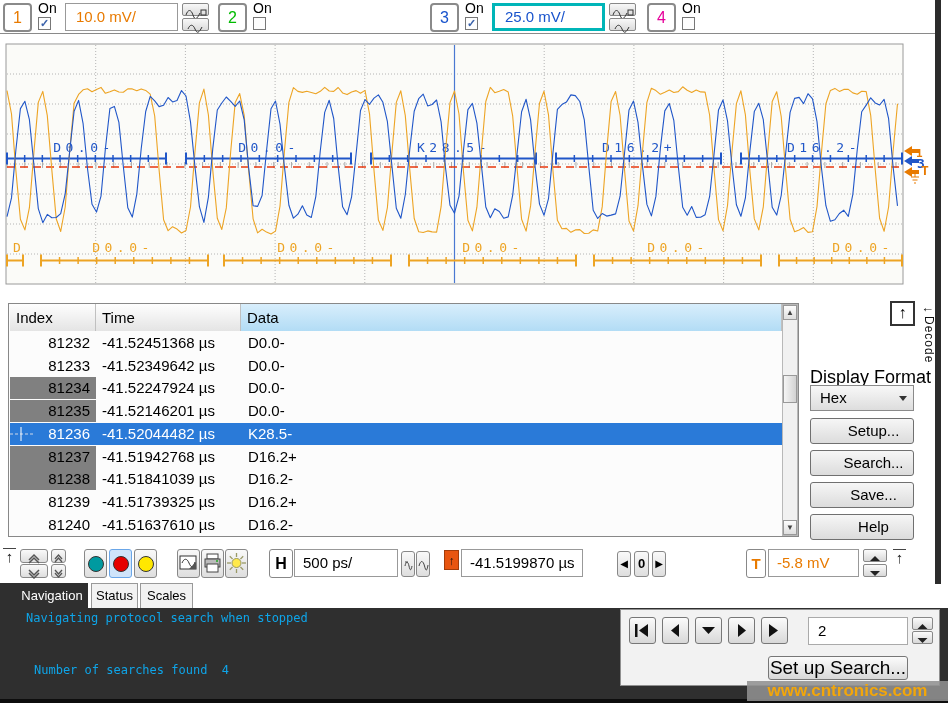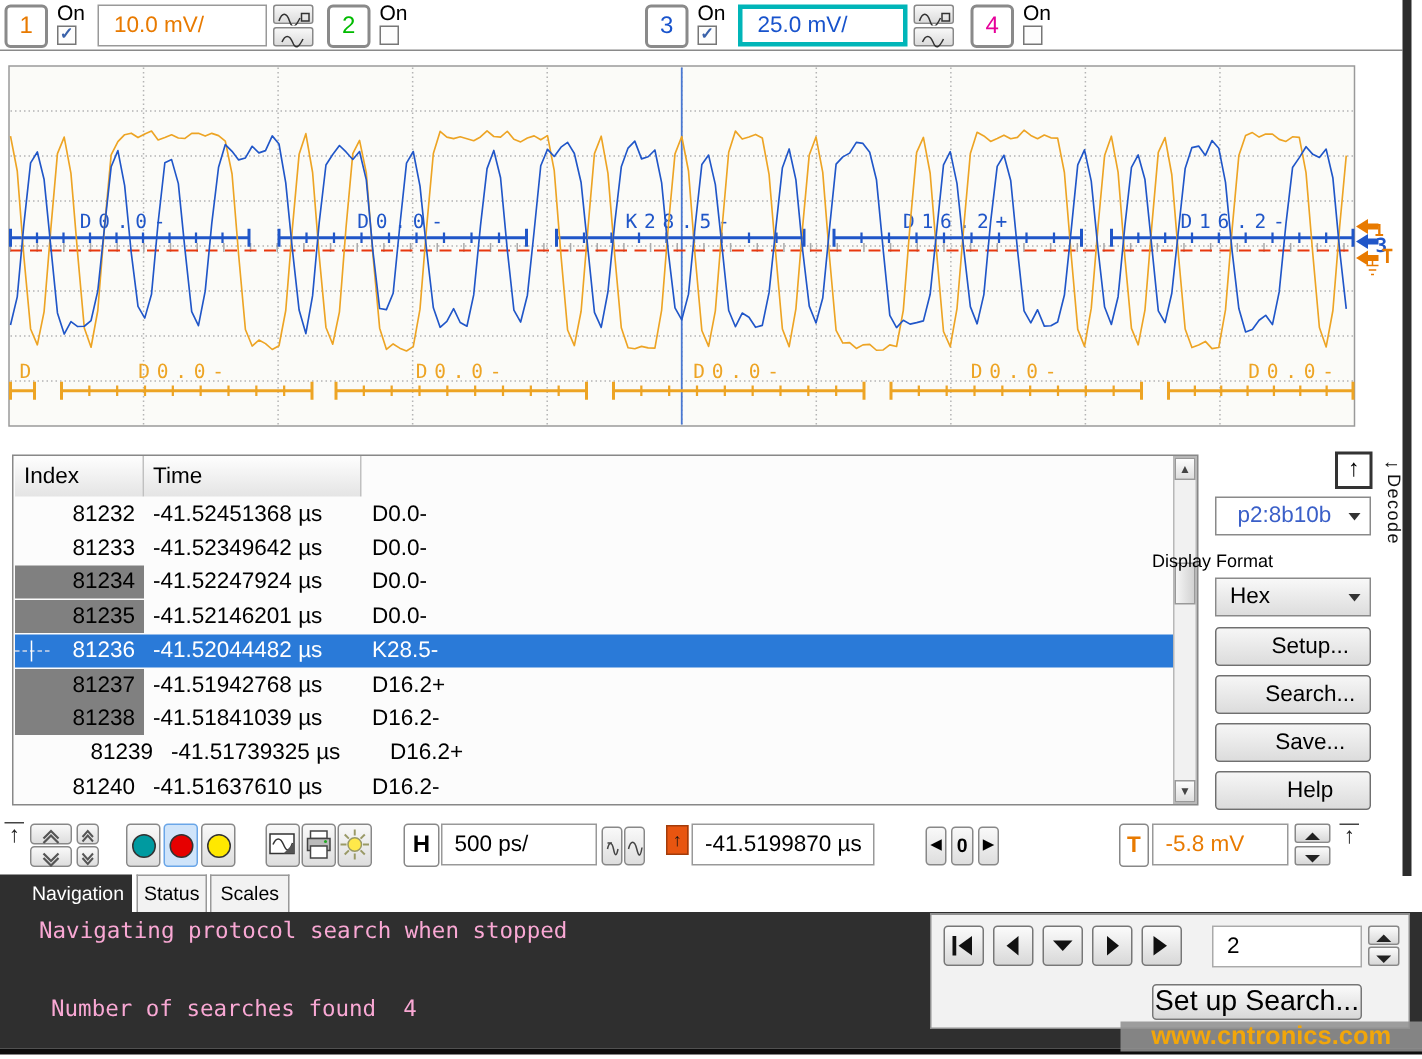--- a/index.html
+++ b/index.html
@@ -22,21 +22,21 @@
 .sbthumb { position:absolute; left:0px; width:14px; background:linear-gradient(90deg,#f5f5f5,#d2d2d2); border:1px solid #999; }
 .side-combo { position:absolute; left:810px; width:104px; height:26px; border:1px solid #8a8a8a; background:#fff; font-size:15px; line-height:24px; }
 .side-btn { position:absolute; left:810px; width:104px; height:26px; border:1px solid #707070; border-radius:3px; background:linear-gradient(#f6f6f6,#dcdcdc); font-size:15px; text-align:center; line-height:24px;padding-left:23px; }
 .combo-arrow { position:absolute; right:6px; top:10px; width:0; height:0; border-left:4px solid transparent; border-right:4px solid transparent; border-top:5px solid #333; }
 .tbtn { position:absolute; height:30px; background:linear-gradient(#f9f9f9,#dedede); border:1px solid #888; border-radius:3px; }
 .tfield { position:absolute; height:28px; background:#fff; border:1px solid #999; font-size:15px; line-height:26px; padding-left:8px; }
 .tab { position:absolute; top:583px; height:25px; font-size:13px; text-align:center; }
 .tab-inactive { background:#f2f2f2; border:1px solid #999; border-bottom:none; line-height:23px; }
 .tab-active { background:#2f2f2f; color:#fff; line-height:25px;padding-left:16px; }
 #darkpanel { position:absolute; left:0; top:608px; width:948px; height:91px; background:#2f2f2f; }
-.statusline { position:absolute; color:#f9a8d4; font-family:"DejaVu Sans Mono",monospace; font-size:15px; white-space:pre; }
+.statusline { position:absolute; color:#0ea5e9; font-family:"DejaVu Sans Mono",monospace; font-size:12px; white-space:pre; }
 #navpanel { position:absolute; left:620px; top:609px; width:320px; height:77px; background:#f2f2f2; border:1px solid #909090; }
 .navbtn { position:absolute; top:7px; width:27px; height:27px; background:linear-gradient(#fbfbfb,#d8d8d8); border:1px solid #777; border-radius:3px; }
 #blackbar { position:absolute; left:0; top:699px; width:948px; height:4px; background:#0d0d0d; }
 #darkvert { position:absolute; left:935px; top:0; width:6px; height:584px; background:#2c2c2c; }
 #watermark { position:absolute; left:747px; top:681px; width:201px; height:20px; background:rgba(145,145,145,0.88); color:#f2a60a; font-size:17px; font-weight:bold; text-align:center; line-height:20px; }
 .uparrow-glyph { position:absolute; font-size:15px; color:#222; border-top:1px solid #444; width:13px; text-align:center; line-height:16px; }
 #decodetab { position:absolute; left:921px; top:300px; width:15px; height:112px; font-size:12px; color:#111; }
 #decodetab .vtext { writing-mode:vertical-rl; margin-top:1px; letter-spacing:1px; margin-left:1px; }
 .spnbtn { position:absolute; width:24px; height:13px; background:linear-gradient(#fbfbfb,#d8d8d8); border:1px solid #888; border-radius:2px; }
 svg text { font-family:"DejaVu Sans Mono",monospace; }
@@ -291,20 +291,21 @@
       <line x1="911" y1="177" x2="919" y2="177" stroke="#e87a00"></line>
       <line x1="912.5" y1="180" x2="917.5" y2="180" stroke="#e87a00"></line>
       <line x1="914" y1="183" x2="916" y2="183" stroke="#e87a00"></line>
       <text x="921" y="175" fill="#e87a00" font-size="13px" font-weight="bold">T</text>
     </svg>
   <div id="darkvert"></div>
 
   <div id="tablebox">
       <div class="th " style="left:1px;width:86px">Index</div>
       <div class="th " style="left:87px;width:145px">Time</div>
+      <div class="th th-data" style="left:232px;width:541px">Data</div>
       <div class="trow" style="top:28px;">
         <div class="tcell" style="left:0;width:80px;text-align:right">81232</div>
   <div class="tcell" style="left:92px">-41.52451368 µs</div>
   <div class="tcell" style="left:238px">D0.0-</div>
       </div>
       <div class="trow" style="top:50.7px;">
         <div class="tcell" style="left:0;width:80px;text-align:right">81233</div>
   <div class="tcell" style="left:92px">-41.52349642 µs</div>
   <div class="tcell" style="left:238px">D0.0-</div>
       </div>
@@ -334,42 +335,41 @@
         <div class="tcell" style="left:0;width:80px;text-align:right">81237</div>
   <div class="tcell" style="left:92px">-41.51942768 µs</div>
   <div class="tcell" style="left:238px">D16.2+</div>
       </div>
       <div class="trow" style="top:164.2px;">
         <div class="abs" style="left:0;top:0;width:86px;height:22px;background:#808080"></div>
         <div class="tcell" style="left:0;width:80px;text-align:right">81238</div>
   <div class="tcell" style="left:92px">-41.51841039 µs</div>
   <div class="tcell" style="left:238px">D16.2-</div>
       </div>
-      <div class="trow" style="top:186.9px;margin-left:12px;">
+      <div class="trow" style="top:186.9px;">
         <div class="tcell" style="left:0;width:80px;text-align:right">81239</div>
   <div class="tcell" style="left:92px">-41.51739325 µs</div>
   <div class="tcell" style="left:238px">D16.2+</div>
       </div>
       <div class="trow" style="top:209.6px;">
         <div class="tcell" style="left:0;width:80px;text-align:right">81240</div>
   <div class="tcell" style="left:92px">-41.51637610 µs</div>
   <div class="tcell" style="left:238px">D16.2-</div>
       </div>
     </div>
 
   <div class="sb" style="left:782px;top:304px;width:16px;height:232px">
     <div class="sbbtn" style="left:0;top:0">▲</div>
     <div class="sbthumb" style="top:70px;height:28px"></div>
     <div class="sbbtn" style="left:0;top:215px">▼</div>
   </div>
 
   <div class="abs" style="left:890px;top:301px;width:25px;height:25px;border:2px solid #333;background:#fff;text-align:center;line-height:20px;font-size:16px;font-weight:900">↑</div>
   <div id="decodetab"><span style="font-weight:bold;font-size:13px">←</span><div class="vtext">Decode</div></div>
-  <div class="side-combo" style="top:331px;color:#3a5fc8;padding-left:14px"><span>p2:8b10b</span><span class="combo-arrow"></span></div>
-  <div class="abs" style="left:768px;top:367px;font-size:12px">Display Format</div>
+  <div class="abs" style="left:810px;top:367px;font-size:18px">Display Format</div>
   <div class="side-combo" style="top:385px;background:linear-gradient(#f8f8f8,#ddd);padding-left:9px"><span>Hex</span><span class="combo-arrow"></span></div>
   <div id="sidebtns">
       <div class="side-btn" style="top:418px">Setup...</div>
       <div class="side-btn" style="top:450px">Search...</div>
       <div class="side-btn" style="top:482px">Save...</div>
       <div class="side-btn" style="top:514px">Help</div>
     </div>
 
   <div id="toolbar">
     <div class="uparrow-glyph" style="left:3px;top:548px">↑</div>

